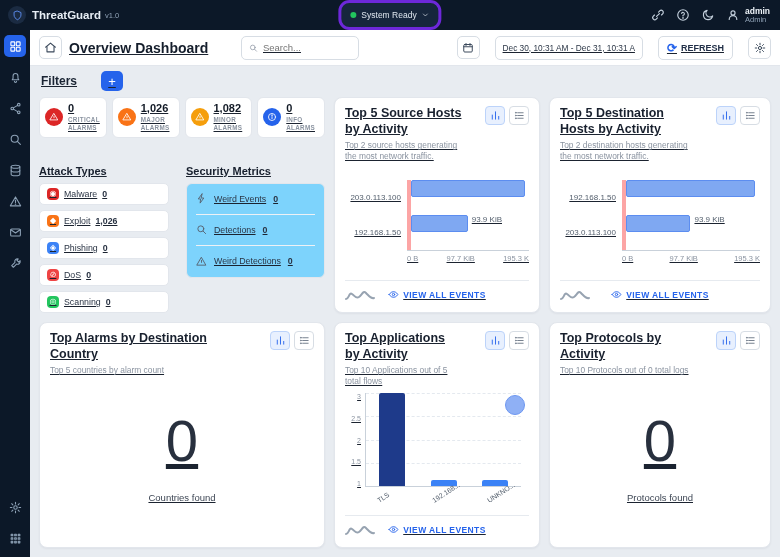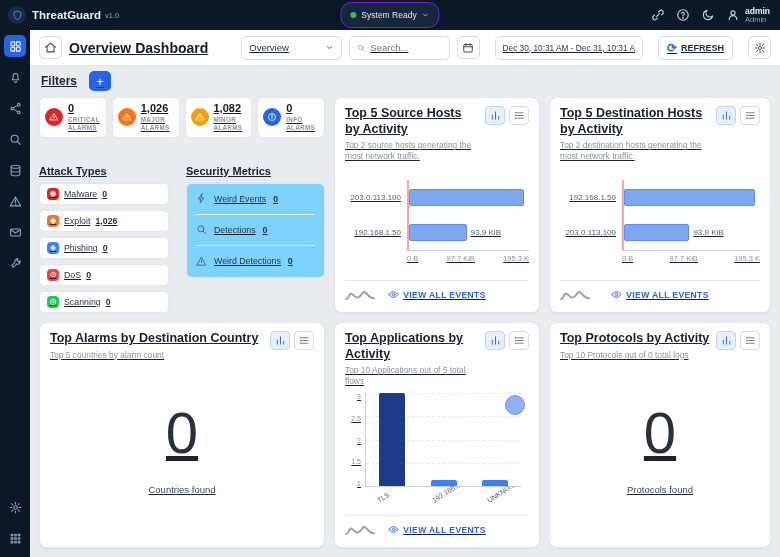--- a/index.html
+++ b/index.html
@@ -6,21 +6,21 @@
   html,body { width:780px; height:557px; overflow:hidden; }
   body { font-family:"Liberation Sans", sans-serif; background:#e8ecf1; color:#1b2330; }
 
   svg.ic { fill:none; stroke:currentColor; stroke-width:2; stroke-linecap:round; stroke-linejoin:round; display:block; }
 
   
   .topbar { height:30px; background:#0c1828; display:flex; align-items:center; padding:0 10px 0 8px; position:relative; color:#e7edf4; }
   .logo { width:18px; height:18px; border-radius:50%; background:#1b2b42; display:flex; align-items:center; justify-content:center; color:#5d8ef2; margin-right:6px; }
   .app-name { font-size:11.5px; font-weight:700; }
   .app-ver { font-size:7.5px; color:#8fa1b5; margin-left:4px; }
-  .status-pill { position:absolute; left:50%; transform:translateX(-50%); background:#16263c; border:1px solid #6d28d9; border-radius:11px; height:18px; display:flex; align-items:center; gap:5px; padding:12px 9px; font-size:8.5px; color:#dfe7ef; cursor:pointer; }
+  .status-pill { position:absolute; left:50%; transform:translateX(-50%); background:#16263c; border:3px solid #6d28d9; border-radius:11px; height:18px; display:flex; align-items:center; gap:5px; padding:12px 9px; font-size:8.5px; color:#dfe7ef; cursor:pointer; }
   .status-dot { width:6px; height:6px; border-radius:50%; background:#22c55e; }
   .tb-right { margin-left:auto; display:flex; align-items:center; gap:11px; color:#c3cfdc; }
   .tb-ic { width:14px; height:14px; cursor:pointer; }
   .user-block { display:flex; align-items:center; gap:5px; cursor:pointer; }
   .user-meta { line-height:1.05; }
   .user-name { font-size:8.5px; font-weight:700; color:#eef3f8; }
   .user-role { font-size:7.5px; color:#8fa1b5; }
 
   
   .app-body { display:flex; height:527px; }
@@ -36,39 +36,39 @@
   .page-title { font-size:14px; font-weight:700; color:#141d2b; margin-right:26px; white-space:nowrap; }
   .hdr-select { width:118px; height:24px; border:1px solid #d7dde4; border-radius:5px; display:flex; align-items:center; justify-content:space-between; padding:0 7px; font-size:9.5px; color:#2a3545; cursor:pointer; background:#fff; }
   .hdr-search { width:118px; height:24px; border:1px solid #d7dde4; border-radius:5px; display:flex; align-items:center; gap:5px; padding:0 7px; background:#fff; }
   .hdr-search input { border:0; outline:0; width:100%; font-size:9.5px; color:#2a3545; font-family:"Liberation Sans",sans-serif; }
   .hdr-right { margin-left:auto; display:flex; align-items:center; gap:15px; }
   .date-box { height:24px; border:1px solid #d7dde4; border-radius:5px; display:flex; align-items:center; padding:0 7px; font-size:8.3px; color:#2a3545; white-space:nowrap; cursor:pointer; background:#fff; }
   .refresh-btn { height:24px; border:1px solid #d7dde4; border-radius:5px; background:#fff; display:flex; align-items:center; gap:4px; padding:0 8px; font-size:9px; font-weight:700; color:#223048; cursor:pointer; }
   .refresh-glyph { color:#2563eb; font-size:12px; line-height:1; }
 
   
-  .filters-row { flex:0 0 30px; display:flex; align-items:center; gap:12px; padding:0 11px; }
+  .filters-row { flex:0 0 30px; display:flex; align-items:center; gap:24px; padding:0 11px; }
   .filters-label { font-size:12px; font-weight:700; color:#1a2433; }
   .add-filter { width:22px; height:20px; background:#2563eb; color:#fff; border:0; border-radius:5px; font-size:13px; line-height:1; cursor:pointer; display:flex; align-items:center; justify-content:center; }
 
   
   .content { flex:1; display:grid; grid-template-columns:286px 206px 1fr; grid-template-rows:216px 1fr; gap:9px; padding:1px 9px 9px; }
   .panel { background:#fff; border:1px solid #e2e6ec; border-radius:8px; padding:8px 10px; display:flex; flex-direction:column; box-shadow:0 1px 2px rgba(16,24,40,.05); min-height:0; }
-  .panel-head { display:flex; justify-content:space-between; gap:6px; align-items:flex-start; }
+  .panel-head { display:flex; justify-content:space-between; gap:22px; align-items:flex-start; }
   .panel-title { font-size:12.5px; font-weight:700; color:#18202e; line-height:1.25; }
   .panel-sub { font-size:8.4px; color:#8a93a0; margin-top:3px; line-height:1.3; }
   .toolbar { display:flex; gap:4px; flex:0 0 auto; }
   .tool-btn { width:20px; height:19px; border:1px solid #d7dde4; border-radius:4px; background:#fff; display:flex; align-items:center; justify-content:center; color:#6b7686; cursor:pointer; padding:0; }
   .tool-btn.active { background:#e8f0fe; border-color:#bcd3fa; color:#2563eb; }
 
   
   .hbar-chart { flex:1; display:flex; flex-direction:column; justify-content:center; min-height:0; }
   .hbar-row { display:flex; align-items:stretch; height:35px; }
   .hbar-label { width:62px; text-align:right; padding-right:6px; font-size:8px; color:#55606e; align-self:center; }
-  .hbar-track { flex:1; border-left:2px solid #fca5a5; display:flex; align-items:center; }
+  .hbar-track { flex:1; border-left:4px solid #fca5a5; display:flex; align-items:flex-start; }
   .hbar-bar { height:17px; background:#7fa8f2; border:1px solid #5c8df0; border-radius:2px; }
   .hbar-val { font-size:8px; color:#55606e; margin-left:4px; white-space:nowrap; }
   .hbar-xaxis { margin-left:62px; border-top:1px solid #c9d1da; display:flex; justify-content:space-between; font-size:7.5px; color:#8a93a0; padding-top:3px; }
 
   
   .vchart { flex:1; display:flex; padding:6px 8px 0 0; min-height:0; }
   .vy { width:20px; display:flex; flex-direction:column; justify-content:space-between; font-size:7px; color:#8a93a0; text-align:right; padding:0 4px 0 0; }
   .vplot { flex:1; position:relative; border-left:1px solid #c9d1da; border-bottom:1px solid #c9d1da; }
   .gridline { position:absolute; left:0; right:0; border-top:1px dashed #e4e9ef; }
   .vbar { position:absolute; bottom:0; width:26px; background:#3b82f6; border-radius:2px 2px 0 0; }
@@ -235,26 +235,20 @@
   <div class="main">
     <div class="main-header">
       <span class="sq-btn">
         <svg class="ic" width="13" height="13" viewBox="0 0 24 24">
             <path d="M3 11.5L12 4l9 7.5"></path>
             <path d="M5.5 10.5V20h13v-9.5"></path>
           </svg>
       </span>
       <span class="page-title">Overview Dashboard</span>
 
-      <div class="hdr-select">
-        <span>Overview</span>
-        <svg class="ic" width="9" height="9" viewBox="0 0 24 24">
-            <path d="M6 9l6 6 6-6"></path>
-          </svg>
-      </div>
 
       <div class="hdr-search">
         <svg class="ic" width="10" height="10" viewBox="0 0 24 24" style="color:#8a93a0">
             <circle cx="10.5" cy="10.5" r="6.5"></circle>
             <path d="M15.5 15.5L21 21"></path>
           </svg>
         <input type="text" placeholder="Search..." style="">
       </div>
 
       <div class="hdr-right">

